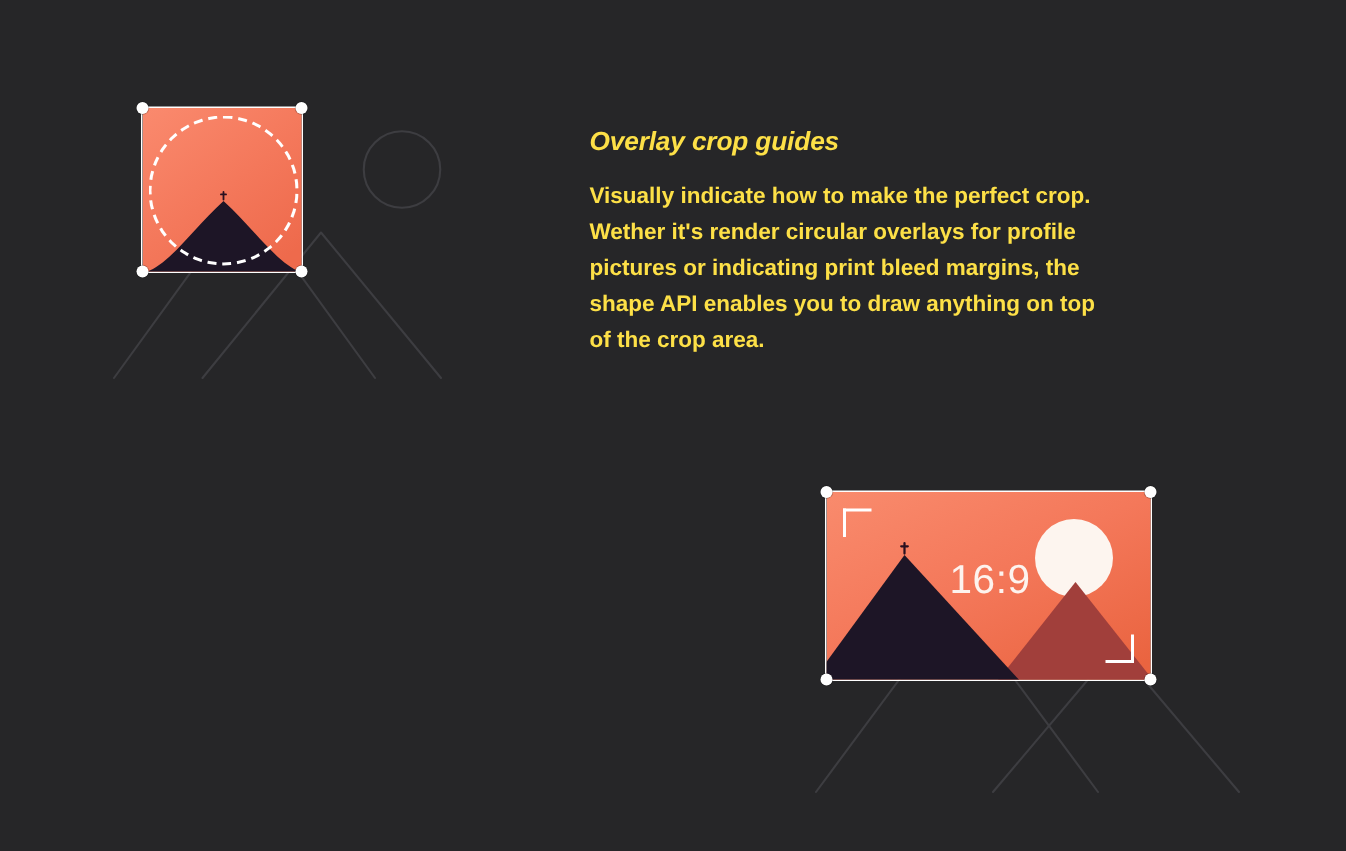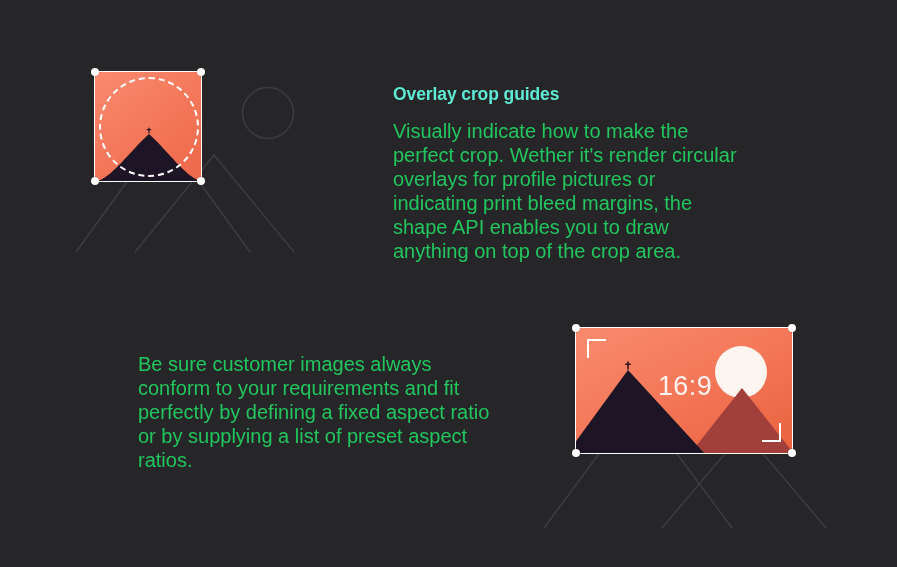--- a/index.html
+++ b/index.html
@@ -20,31 +20,32 @@
     position: absolute;
     inset: 0;
     width: 897px;
     height: 567px;
   }
 
   
   .feature-title {
     font-size: 17.5px;
     font-weight: bold;
-    color: #5eead4;
+    color: #fde047;
     letter-spacing: -0.1px;
     margin: 0 0 14px 0;
     line-height: 1.2;
+    font-style: italic;
   }
   .feature-body {
-    font-size: 20px;
-    color: #22c55e;
+    font-size: 15px;
+    color: #fde047;
     line-height: 24px;
     margin: 0;
-    font-weight: 400;
+    font-weight: 700;
   }
 
   
   #row-overlay-guides {
     position: absolute;
     left: 0; top: 0;
     width: 897px; height: 283px;
   }
   #overlay-text-block {
     position: absolute;
@@ -169,21 +170,21 @@
 
   <section id="row-aspect-ratio">
 
     <svg class="lineart" width="340" height="240" viewBox="0 0 340 240" style="left:534px; top:30px;">
       <g fill="none" stroke="#3d3d41" stroke-width="1.4" stroke-linejoin="round" stroke-linecap="round">
         <path d="M 10 215 L 104 88 L 198 215"></path>
         <path d="M 128 215 L 210 118 L 292 215"></path>
       </g>
     </svg>
 
-    <div class="crop-widget" style="left:575px; top:44px; width:218px; height:162px;padding-left:24px;">
+    <div class="crop-widget" style="left:550px; top:44px; width:218px; height:162px;padding-left:24px;">
       <div class="crop-frame" style="left:0; top:0; width:218px; height:127px;">
 
         <div class="crop-clip">
           <svg width="218" height="127" viewBox="0 0 218 127" preserveAspectRatio="none">
             <defs>
               <linearGradient id="skyGrad2" x1="0" y1="0" x2="0.85" y2="1">
                 <stop offset="0%" stop-color="#f98b6d"></stop>
                 <stop offset="50%" stop-color="#f4785a"></stop>
                 <stop offset="100%" stop-color="#ea6440"></stop>
               </linearGradient>
@@ -201,18 +202,17 @@
         <span class="bracket br"></span>
 
         <span class="handle tl"></span>
         <span class="handle tr"></span>
         <span class="handle bl"></span>
         <span class="handle br"></span>
       </div>
     </div>
 
     <div id="aspect-text-block">
-      <p class="feature-body">Be sure customer images always conform to your requirements and fit perfectly by defining a fixed aspect ratio or by supplying a list of preset aspect ratios.</p>
     </div>
 
   </section>
 
 </div>
 
 </body></html>

